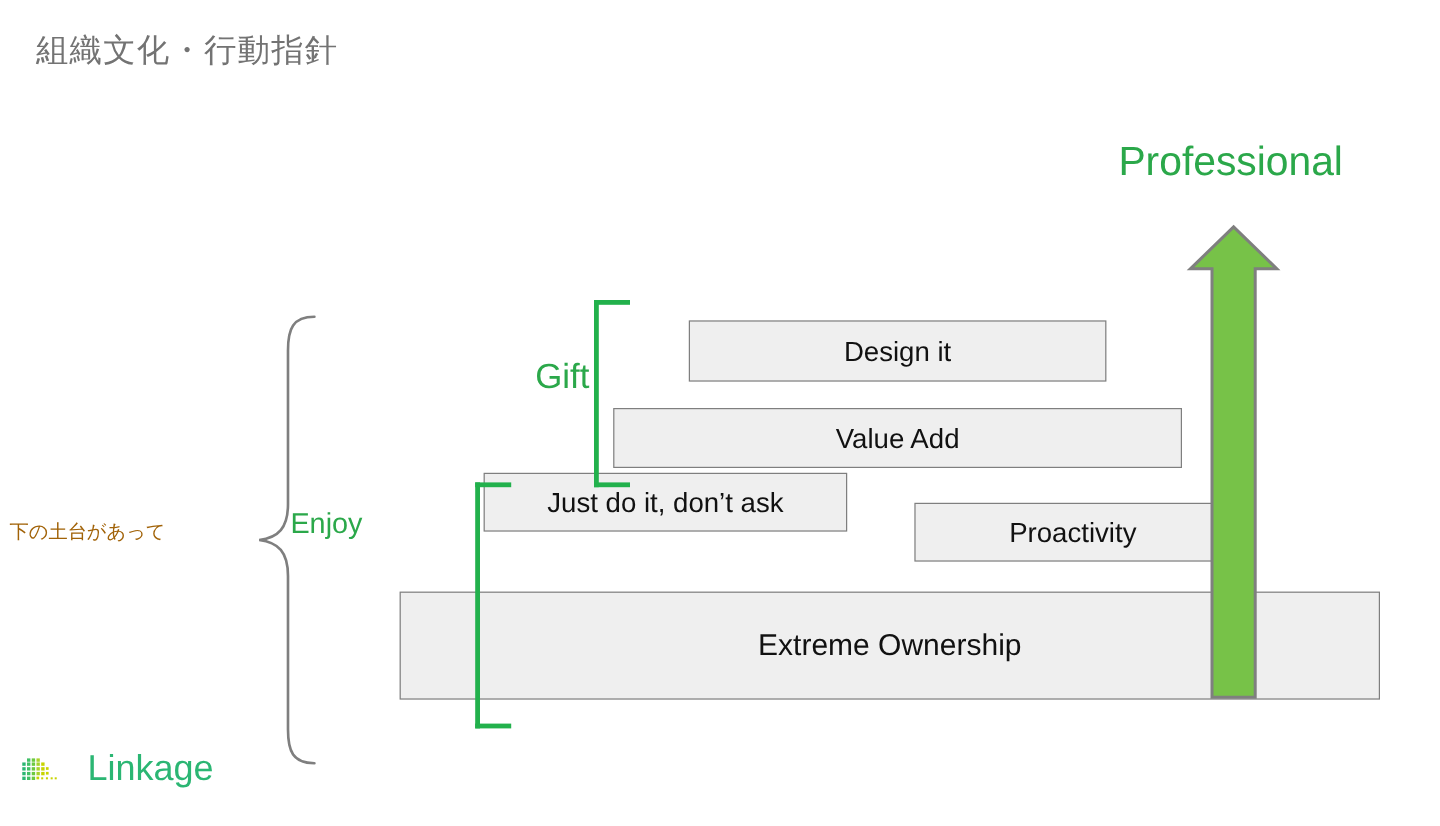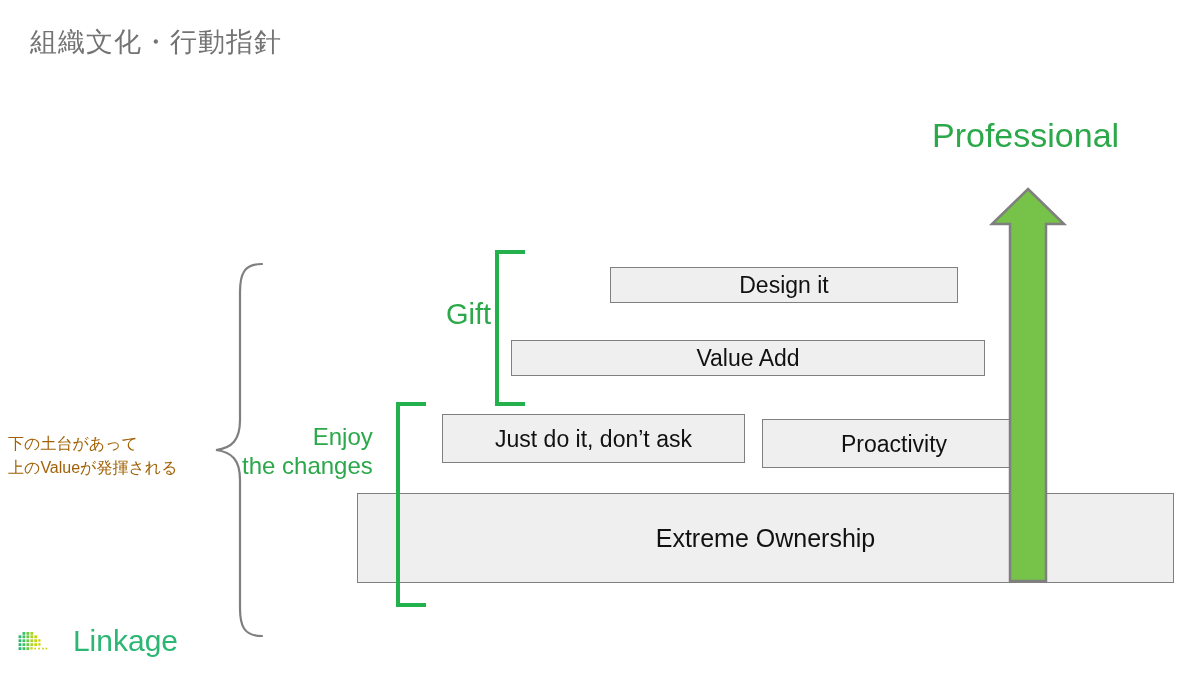--- a/index.html
+++ b/index.html
@@ -62,25 +62,25 @@
     justify-content: center;
     z-index: 2;
   }
   .value-box .box-label {
     font-size: 23px;
     line-height: 28px;
     color: #111111;
     white-space: nowrap;
   }
 
-  .box-design-it   { left: 574px; top: 267px;  width: 348px; height: 36px; margin-left: 36px; }
-  .box-value-add   { left: 511px; top: 340px;  width: 474px; height: 36px; }
-  .box-just-do-it  { left: 403px; top: 414px;  width: 303px; height: 49px; margin-left: 39px; }
+  .box-design-it   { left: 574px; top: 267px;  width: 348px; height: 51px; }
+  .box-value-add   { left: 511px; top: 340px;  width: 474px; height: 50px; }
+  .box-just-do-it  { left: 403px; top: 394px;  width: 303px; height: 49px; }
   .box-proactivity { left: 762px; top: 419px;  width: 264px; height: 49px; }
-  .box-extreme     { left: 357px; top: 493px;  width: 817px; height: 90px; align-items: center; }
+  .box-extreme     { left: 333px; top: 493px;  width: 817px; height: 90px; align-items: center; }
   .box-extreme .box-label { font-size: 25px; }
 
   
   .bracket-green {
     position: absolute;
     box-sizing: border-box;
     border-left: 4px solid #22B14C;
     border-top: 4px solid #22B14C;
     border-bottom: 4px solid #22B14C;
     z-index: 4;
@@ -156,30 +156,28 @@
 
 <div class="curly-brace">
   <svg viewBox="0 0 70 380" width="70" height="380">
     <path d="M66,4 C48,4 44,14 44,32 L44,160 C44,180 36,188 20,190
              C36,192 44,200 44,220 L44,348 C44,366 48,376 66,376" fill="none" stroke="#7F7F7F" stroke-width="2.2" stroke-linecap="round"></path>
   </svg>
 </div>
 
 <div class="left-note">
   <div>下の土台があって</div>
-  <div>上のValueが発揮される</div>
 </div>
 
 <div class="bracket-green bracket-gift"></div>
 <div class="bracket-label label-gift">Gift</div>
 
 <div class="bracket-green bracket-enjoy"></div>
 <div class="bracket-label label-enjoy">
   <div>Enjoy</div>
-  <div>the changes</div>
 </div>
 
 <div class="value-box box-design-it">
   <span class="box-label">Design it</span>
 </div>
 
 <div class="value-box box-value-add">
   <span class="box-label">Value Add</span>
 </div>
 

